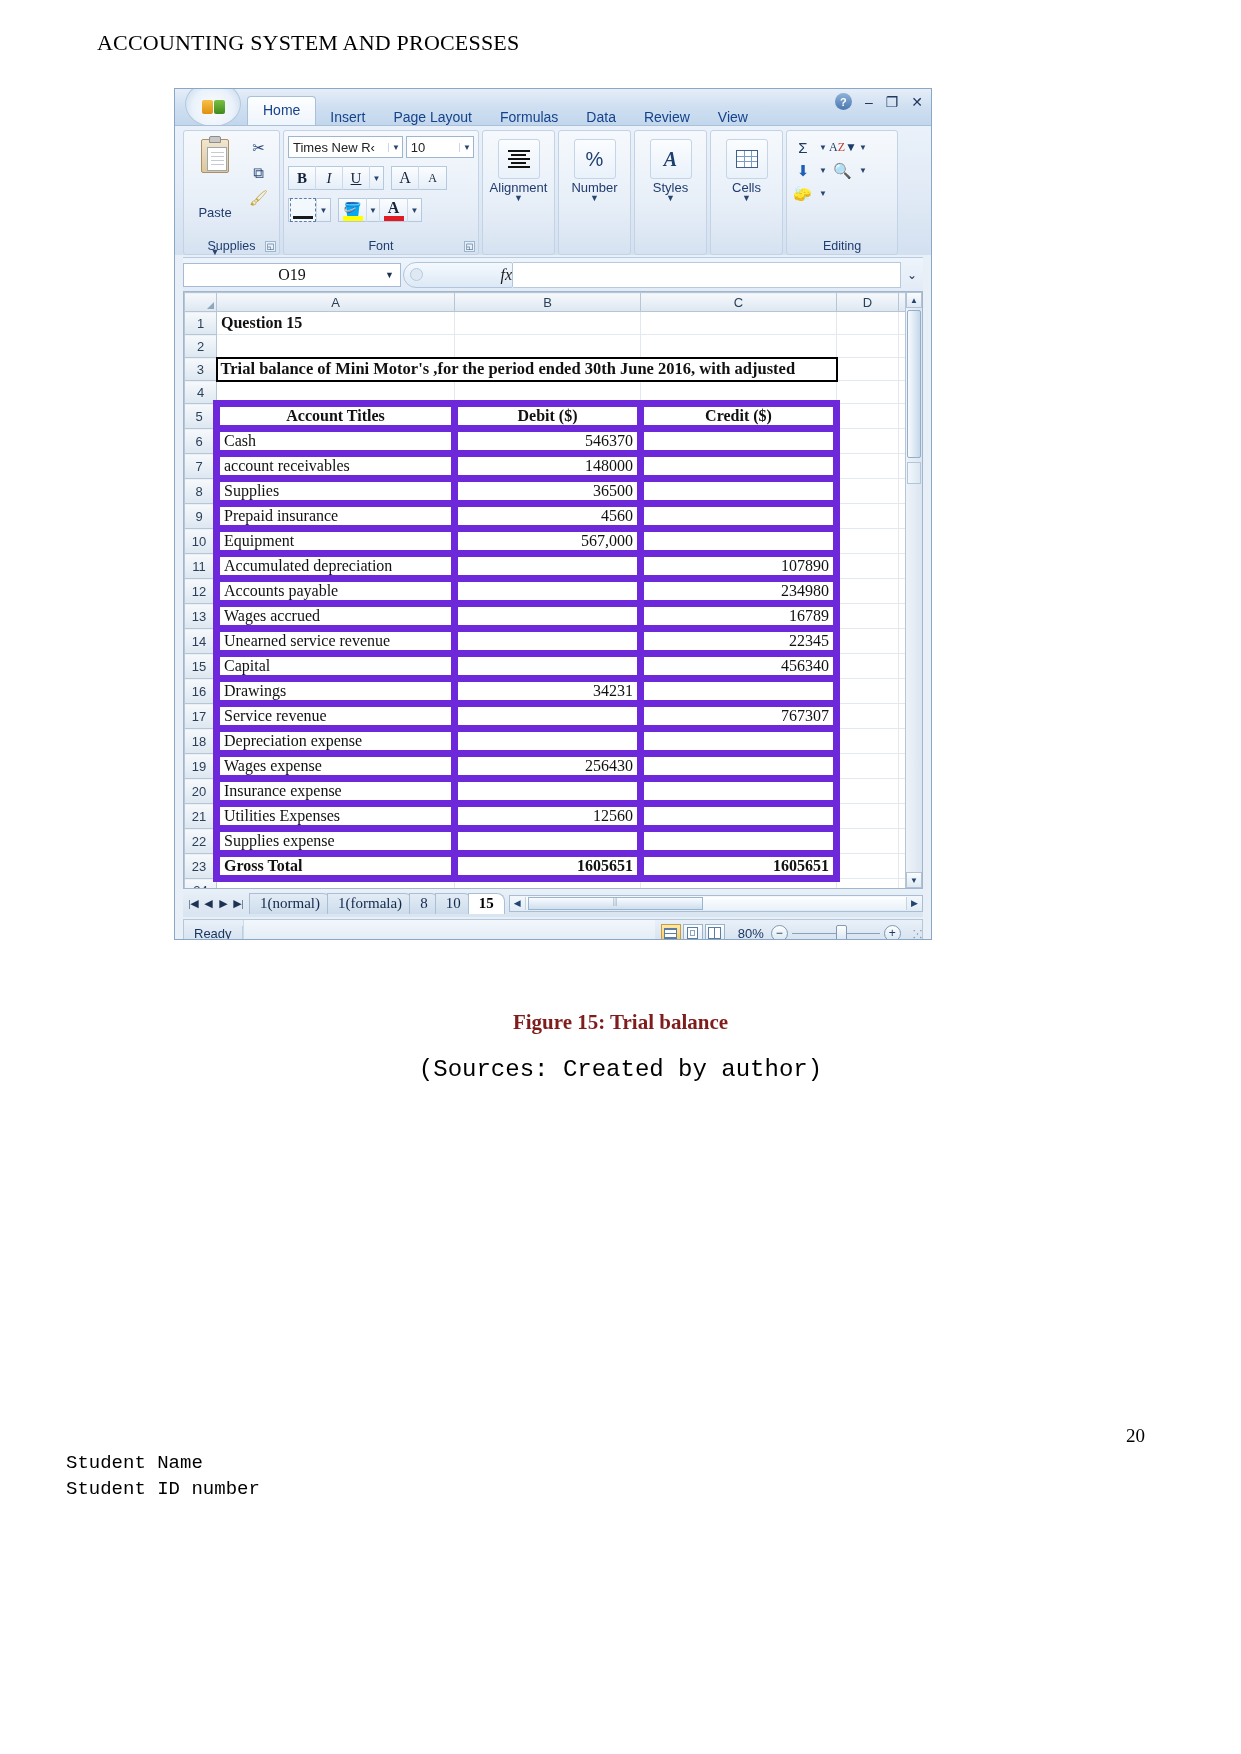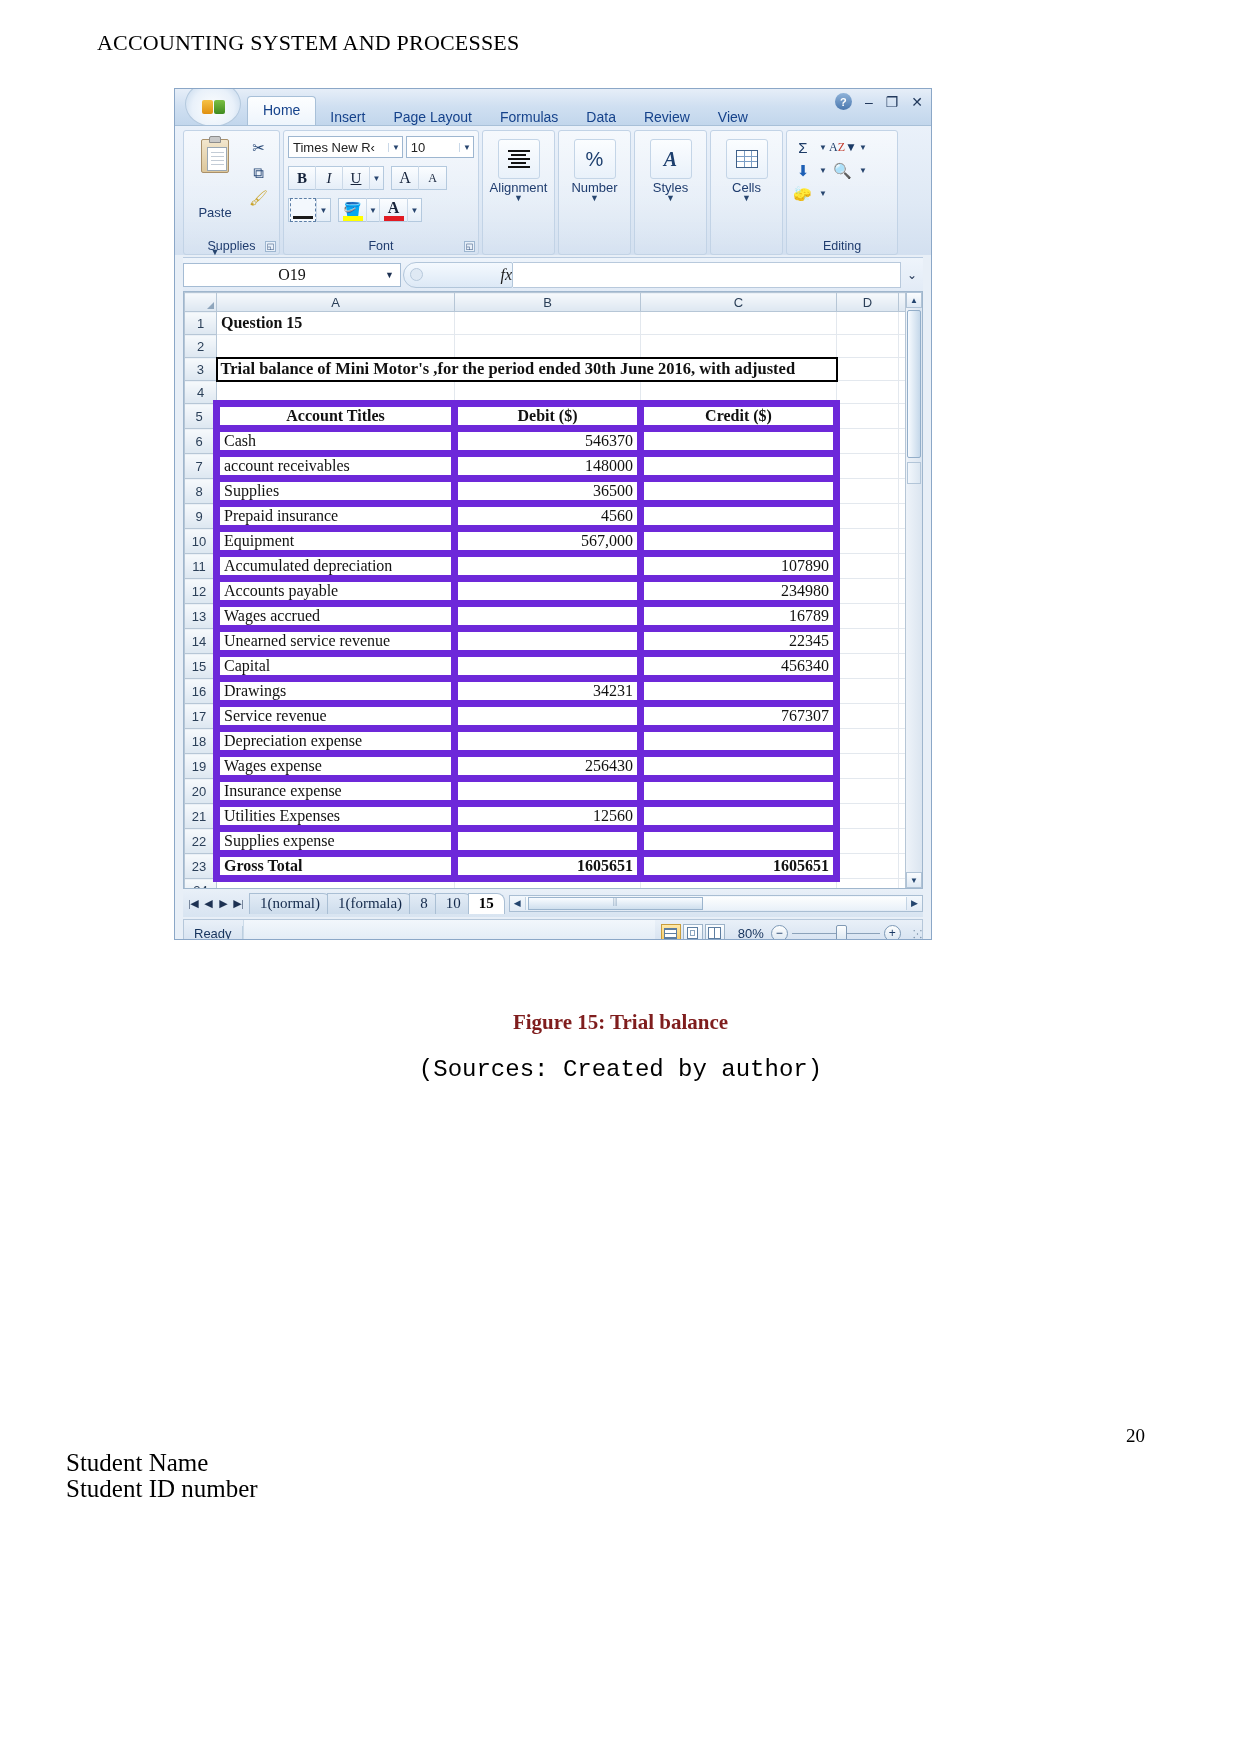--- a/index.html
+++ b/index.html
@@ -25,21 +25,21 @@
     position:absolute; left:0; right:0; top:1056px;
     text-align:center; font-size:24px;
     font-family:Liberation Mono, monospace; color:#000;
   }
   .page-number {
     position:absolute; right:96px; top:1425px;
     font-size:19px; font-family:"Liberation Serif", serif;
   }
   .footer-block {
     position:absolute; left:66px; top:1450px;
-    font-size:25px; line-height:26px; font-family:Liberation Serif, serif;
+    font-size:19px; line-height:26px; font-family:Liberation Mono, monospace;
   }
 
   
   .excel {
     position:absolute; left:174px; top:88px;
     width:758px; height:852px;
     background:#e8eff7;
     border:1px solid #8ba7c7;
     font-family:"Liberation Sans", sans-serif;
     overflow:hidden;

